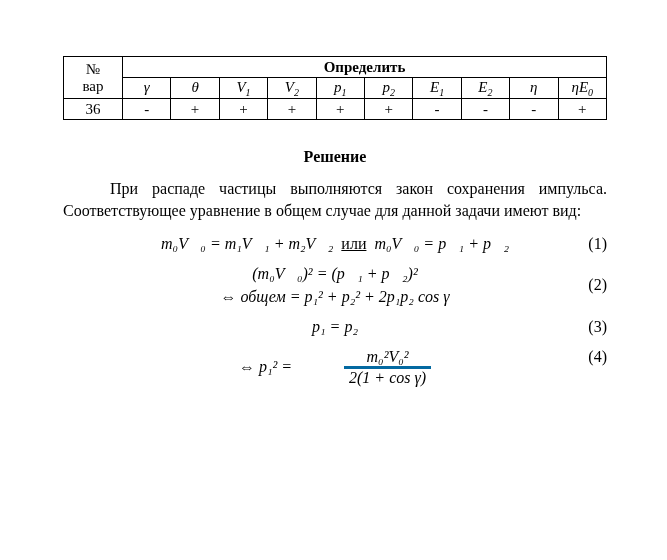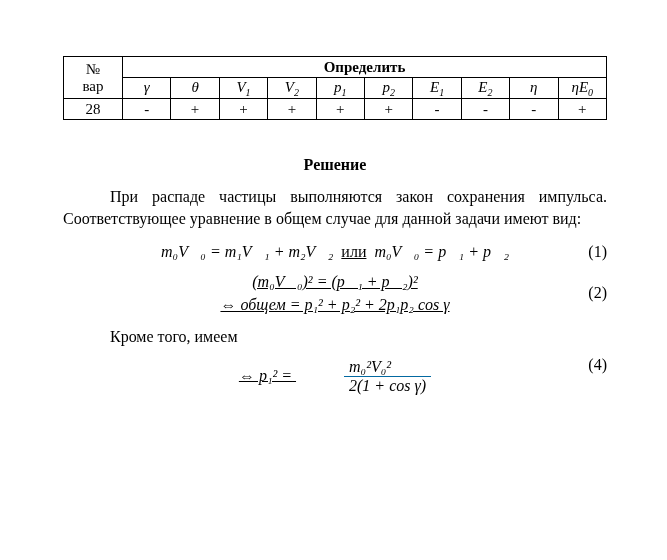--- a/index.html
+++ b/index.html
@@ -26,35 +26,35 @@
     height:20px;
     font-size:15px;
     padding:0 2px;
     vertical-align:middle;
   }
   td.c1 { width:54px; }
   td.deter { font-weight:bold; font-size:16px; }
   td.sym i { font-style:italic; }
   td.sym sub { font-size:10px; }
   
-  .title { text-align:center; font-weight:bold; font-size:16px; margin:36px 0 12px 0; }
+  .title { text-align:center; font-weight:bold; font-size:16px; margin:28px 0 12px 0; }
   .para  { text-align:justify; text-indent:47px; margin:0 0 6px 0; line-height:1.4; }
   .lead  { margin:14px 0 4px 0; text-indent:47px; }
   
   .eqrow { position:relative; text-align:center; font-style:italic; margin:12px 0; }
   .eqrow .eqnum {
     position:absolute; right:0; top:50%; transform:translateY(-50%);
     font-style:normal;
   }
   .eqrow .eqnum.num-low { top:auto; bottom:22px; transform:none; }
   .upright { font-style:normal; padding:0 8px;text-decoration:underline; }
-  .eqlines > div { margin:5px 0;text-decoration:underline; }
-  .frac { display:inline-block; vertical-align:middle; text-align:left; line-height:1.15;margin-left:48px; }
+  .eqlines > div { margin:5px 0; }
+  .frac { display:inline-block; vertical-align:middle; text-align:center; line-height:1.15;margin-left:48px; }
   .frac .num { display:block; padding:0 5px; }
-  .frac .den { display:block; border-top:1px solid #0369a1; padding:0 5px; }
+  .frac .den { display:block; border-top:3px solid #0369a1; padding:0 5px; }
 </style>
 </head>
 <body>
 
 <div class="page">
 
   <table class="vartable">
     <tbody>
         <tr>
       <td class="c1" rowspan="2">
@@ -69,21 +69,21 @@
       <td class="sym"><i><span>V</span><sub>1</sub></i></td>
       <td class="sym"><i><span>V</span><sub>2</sub></i></td>
       <td class="sym"><i><span>p</span><sub>1</sub></i></td>
       <td class="sym"><i><span>p</span><sub>2</sub></i></td>
       <td class="sym"><i><span>E</span><sub>1</sub></i></td>
       <td class="sym"><i><span>E</span><sub>2</sub></i></td>
       <td class="sym"><i><span>η</span><sub></sub></i></td>
       <td class="sym"><i><span>ηE</span><sub>0</sub></i></td>
     </tr>
     <tr>
-      <td>28</td>
+      <td>36</td>
       <td>-</td>
       <td>+</td>
       <td>+</td>
       <td>+</td>
       <td>+</td>
       <td>+</td>
       <td>-</td>
       <td>-</td>
       <td>-</td>
       <td>+</td>
@@ -102,22 +102,25 @@
 
 
   <div class="eqrow">
     <div class="eqlines">
       <div>(m₀V⃗₀)² = (p⃗₁ + p⃗₂)²</div>
       <div>⇔ общем = p₁² + p₂² + 2p₁p₂ cos γ</div>
     </div>
     <span class="eqnum">(2)</span>
   </div>
 
-  <p class="lead">Кроме того, имеем</p>
 
+  <div class="eqrow">
+    <span>p₁ = p₂</span>
+    <span class="eqnum">(3)</span>
+  </div>
 
 
   <div class="eqrow">
     <div class="eqlines">
       <div>
         <span>⇔ p₁² =</span>
         <span class="frac">
           <span class="num">m₀²V₀²</span>
           <span class="den">2(1 + cos γ)</span>
         </span>

